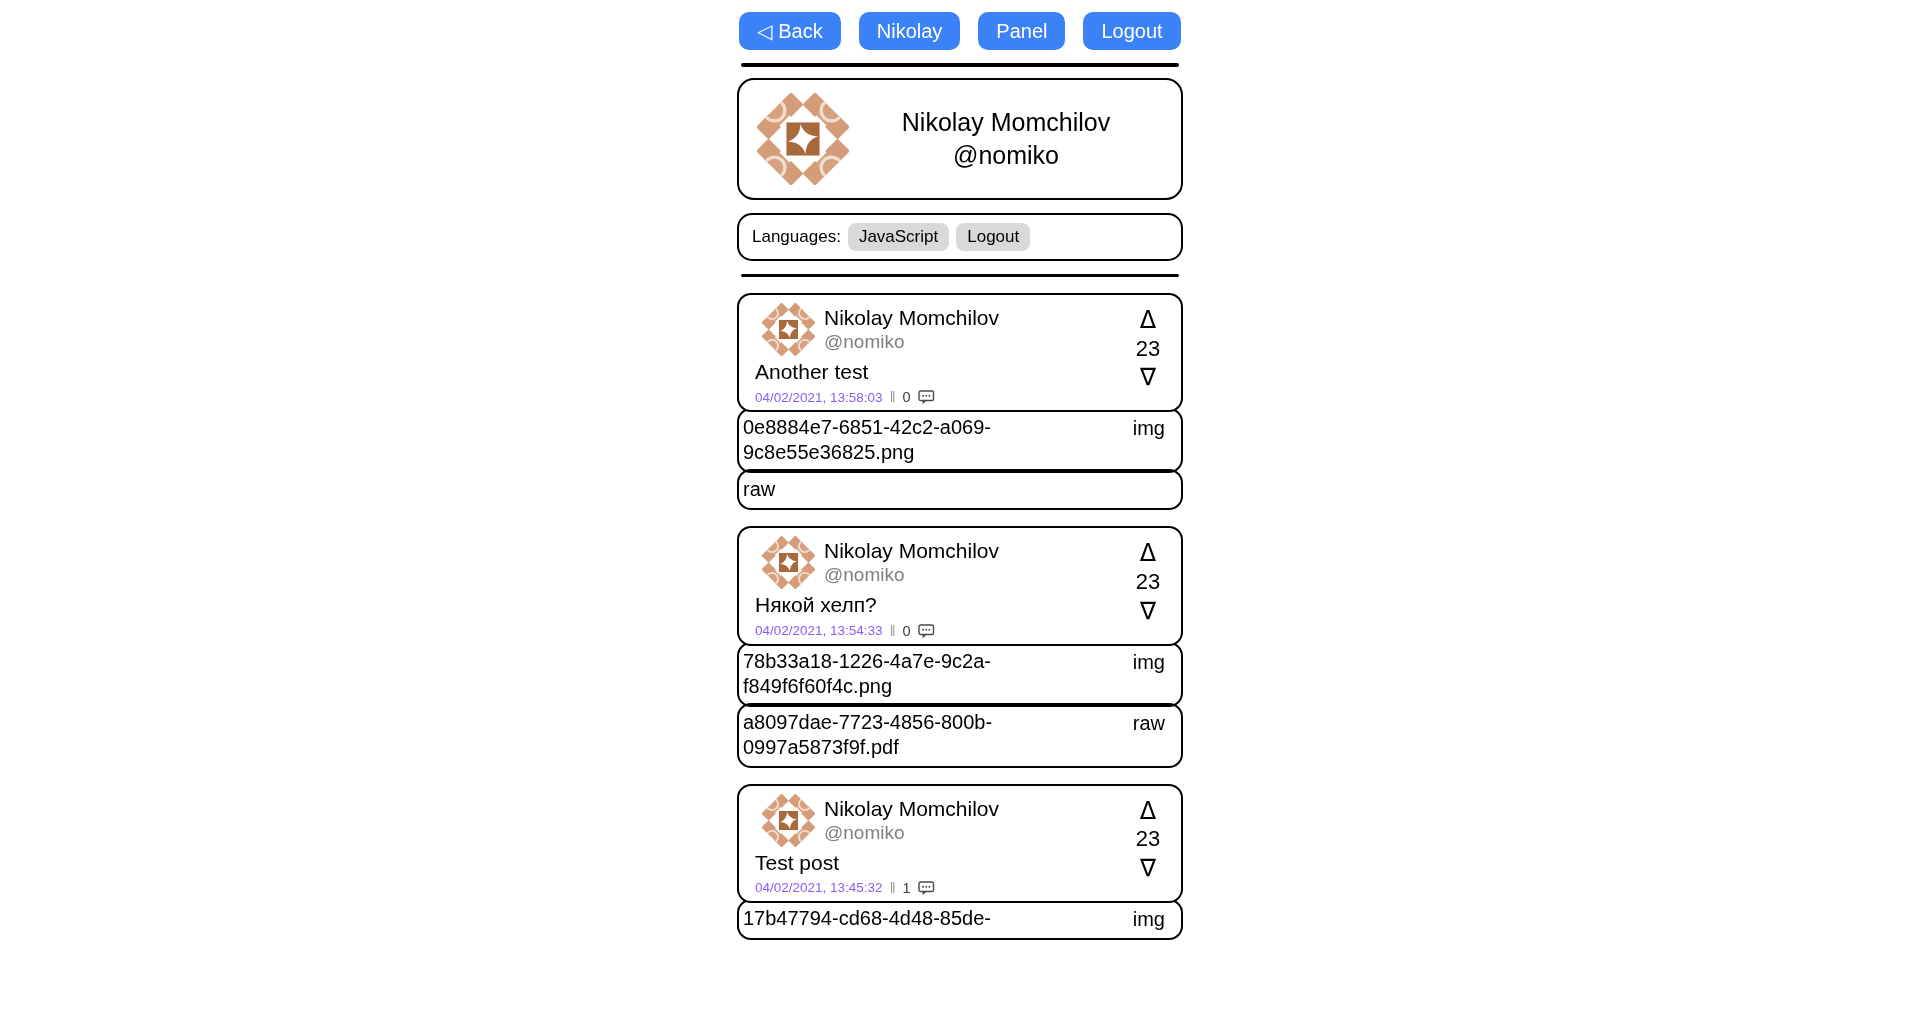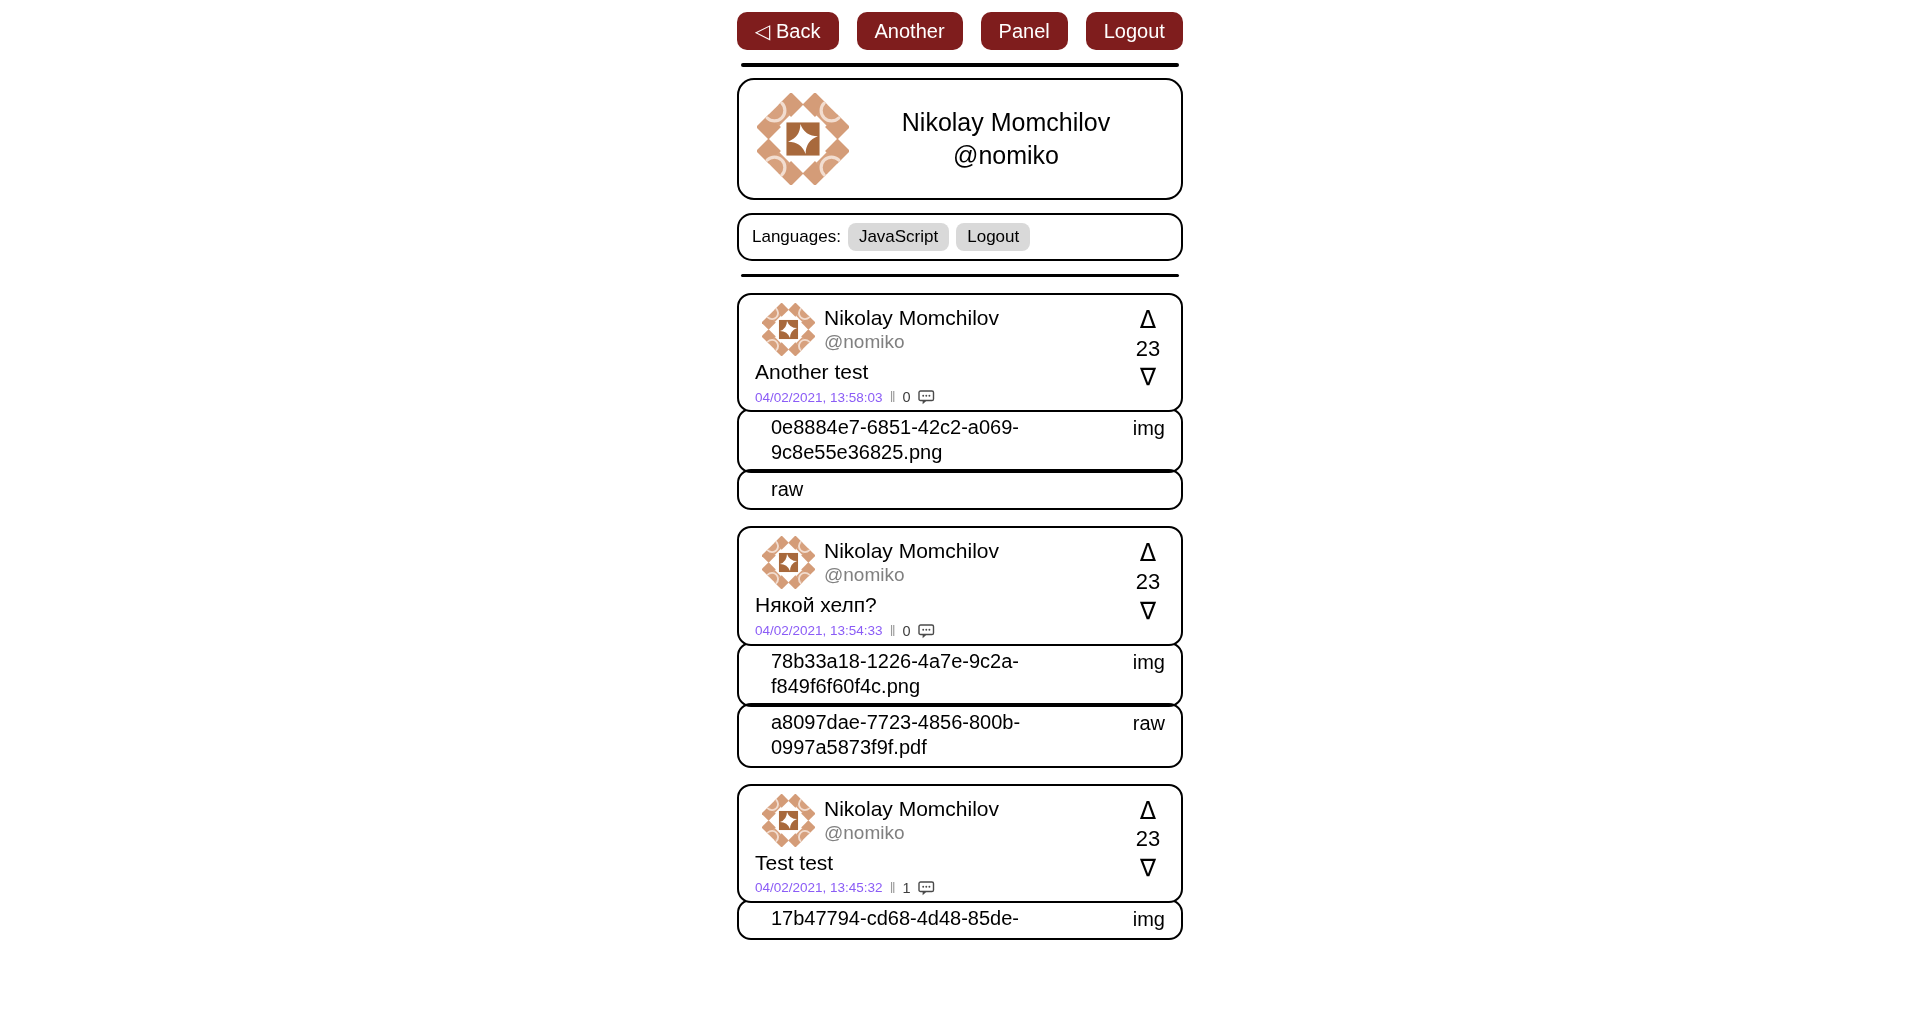--- a/index.html
+++ b/index.html
@@ -8,21 +8,21 @@
     background: #ffffff;
     overflow: hidden;
     font-family: "Liberation Sans", "DejaVu Sans", sans-serif;
     color: #000;
   }
   .page { width: 446px; margin: 0 auto; padding-top: 12px; }
 
   
   .nav { display: flex; justify-content: center; gap: 18px; }
   .nav-btn {
-    background: #7f1d1d; color: #fff;
+    background: #3b82f6; color: #fff;
     border: none; border-radius: 10px;
     font-family: inherit; font-size: 20px;
     padding: 7px 18px; height: 38px;
     cursor: pointer; white-space: nowrap;
   }
 
   .rule { height: 3.5px; background: #000; border-radius: 2px; margin: 13px 4px 11px 4px; }
 
   .card { background: #fff; border: 2.5px solid #000; border-radius: 15px; }
 
@@ -63,21 +63,21 @@
     background: none; border: none; cursor: pointer;
     font-family: "DejaVu Sans", sans-serif;
     font-size: 24px; line-height: 1; color: #000; padding: 0;
   }
   .vote-count { font-size: 22px; line-height: 1; }
 
   
   .attachment {
     display: flex; justify-content: space-between; align-items: flex-start;
     margin-top: -4px;
-    padding: 5px 16px 6px 32px;
+    padding: 5px 16px 6px 4px;
     font-size: 20px; line-height: 1.25;
     border-radius: 14px;
     background: transparent;
     cursor: pointer;
   }
   .filename { width: 294px; overflow-wrap: break-word; word-break: break-word; }
   .file-type { white-space: nowrap; padding-top: 1px; }
 
   .hidden-defs { position: absolute; width: 0; height: 0; overflow: hidden; }
 </style>
@@ -113,21 +113,21 @@
       <rect x="32" y="32" width="36" height="36" fill="#a8693c"></rect>
       <path d="M50,33.5 Q52.5,47.5 66.5,50 Q52.5,52.5 50,66.5 Q47.5,52.5 33.5,50 Q47.5,47.5 50,33.5 Z" fill="#ffffff" transform="rotate(-10 50 50)"></path>
     </symbol>
   </defs>
 </svg>
 
 <div class="page">
 
   <nav class="nav">
     <button class="nav-btn">◁ Back</button>
-    <button class="nav-btn">Another</button>
+    <button class="nav-btn">Nikolay</button>
     <button class="nav-btn">Panel</button>
     <button class="nav-btn">Logout</button>
   </nav>
 
   <div class="rule"></div>
 
   <section class="card profile-card">
     <svg class="avatar-large" viewBox="0 0 100 100">
       <use href="#avatar-symbol"></use>
     </svg>
@@ -248,21 +248,21 @@
           <div class="post-main">
             <div class="post-header">
               <svg class="avatar-small" viewBox="0 0 100 100">
                 <use href="#avatar-symbol"></use>
               </svg>
               <div class="post-names">
                 <div class="post-author">Nikolay Momchilov</div>
                 <div class="post-handle">@nomiko</div>
               </div>
             </div>
-            <div class="post-title">Test test</div>
+            <div class="post-title">Test post</div>
             <div class="post-meta">
               <span class="timestamp">04/02/2021, 13:45:32</span>
               <span class="meta-sep">‖</span>
               <span class="comment-count">1</span>
               <svg class="comment-icon" width="17" height="15" viewBox="0 0 17 15">
                 <rect x="1" y="1" width="14.5" height="9.5" rx="1.6" fill="none" stroke="#4a4a4a" stroke-width="1.4"></rect>
                 <circle cx="5.2" cy="5.8" r="0.95" fill="#4a4a4a"></circle>
                 <circle cx="8.3" cy="5.8" r="0.95" fill="#4a4a4a"></circle>
                 <circle cx="11.4" cy="5.8" r="0.95" fill="#4a4a4a"></circle>
                 <path d="M4.6,11 L4.6,14.2 L8.2,11 Z" fill="#4a4a4a"></path>

